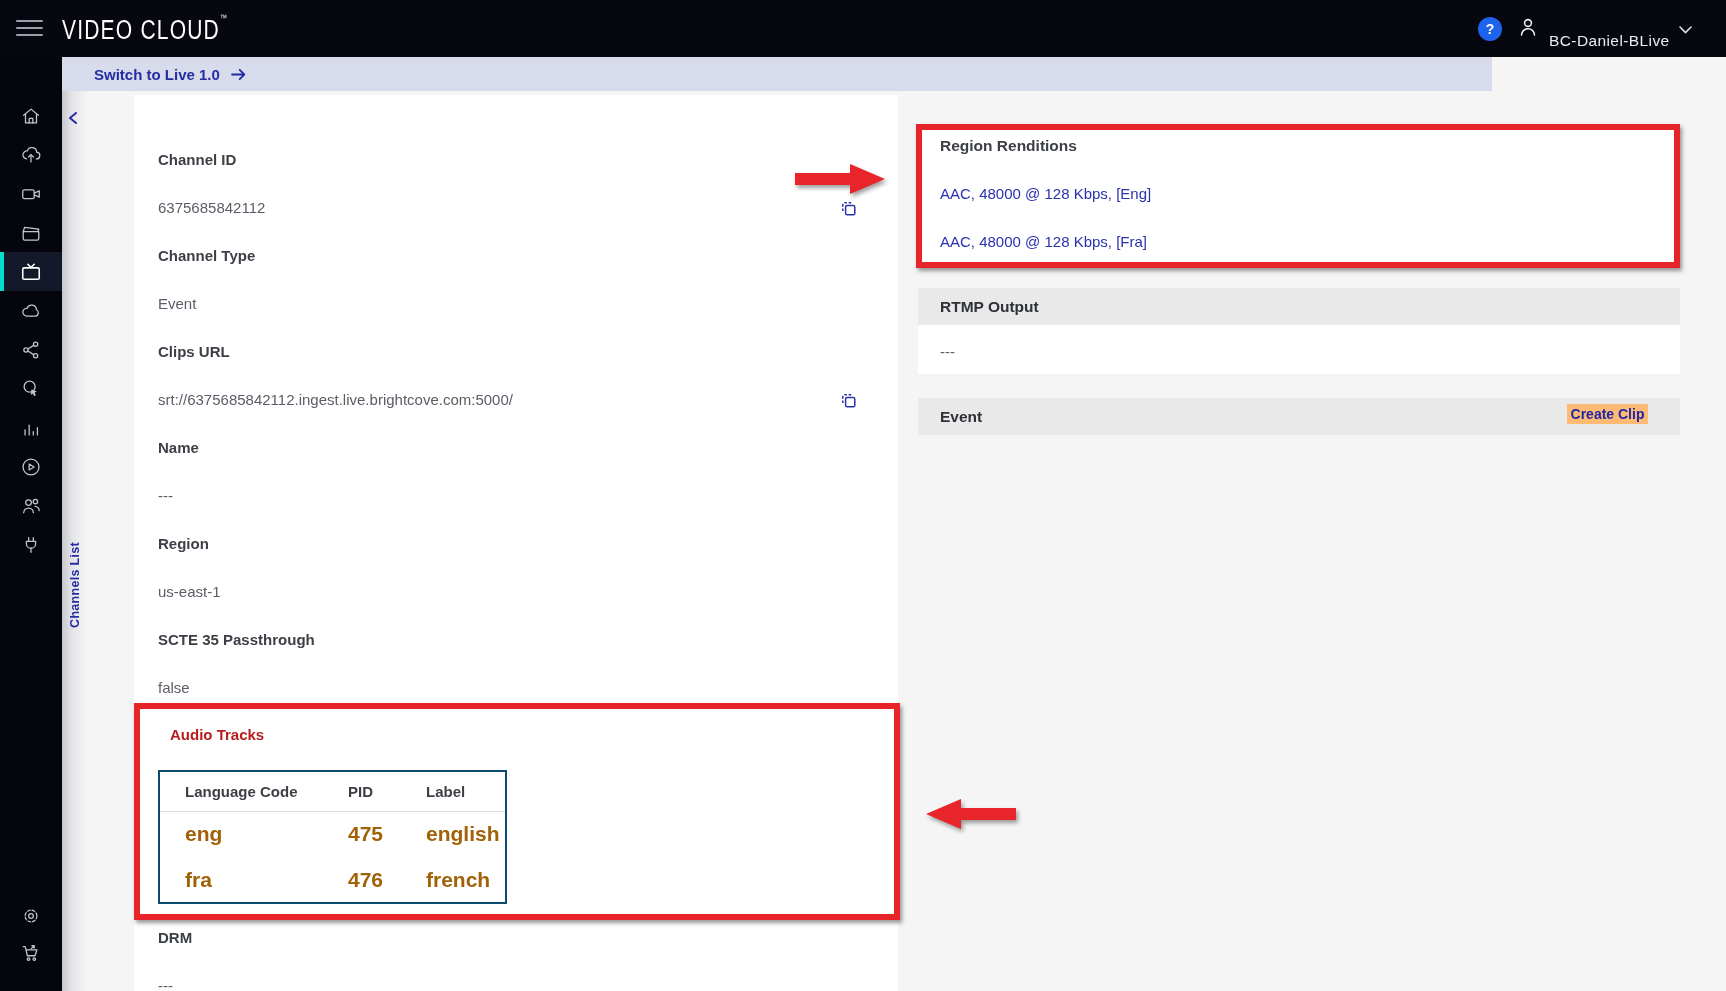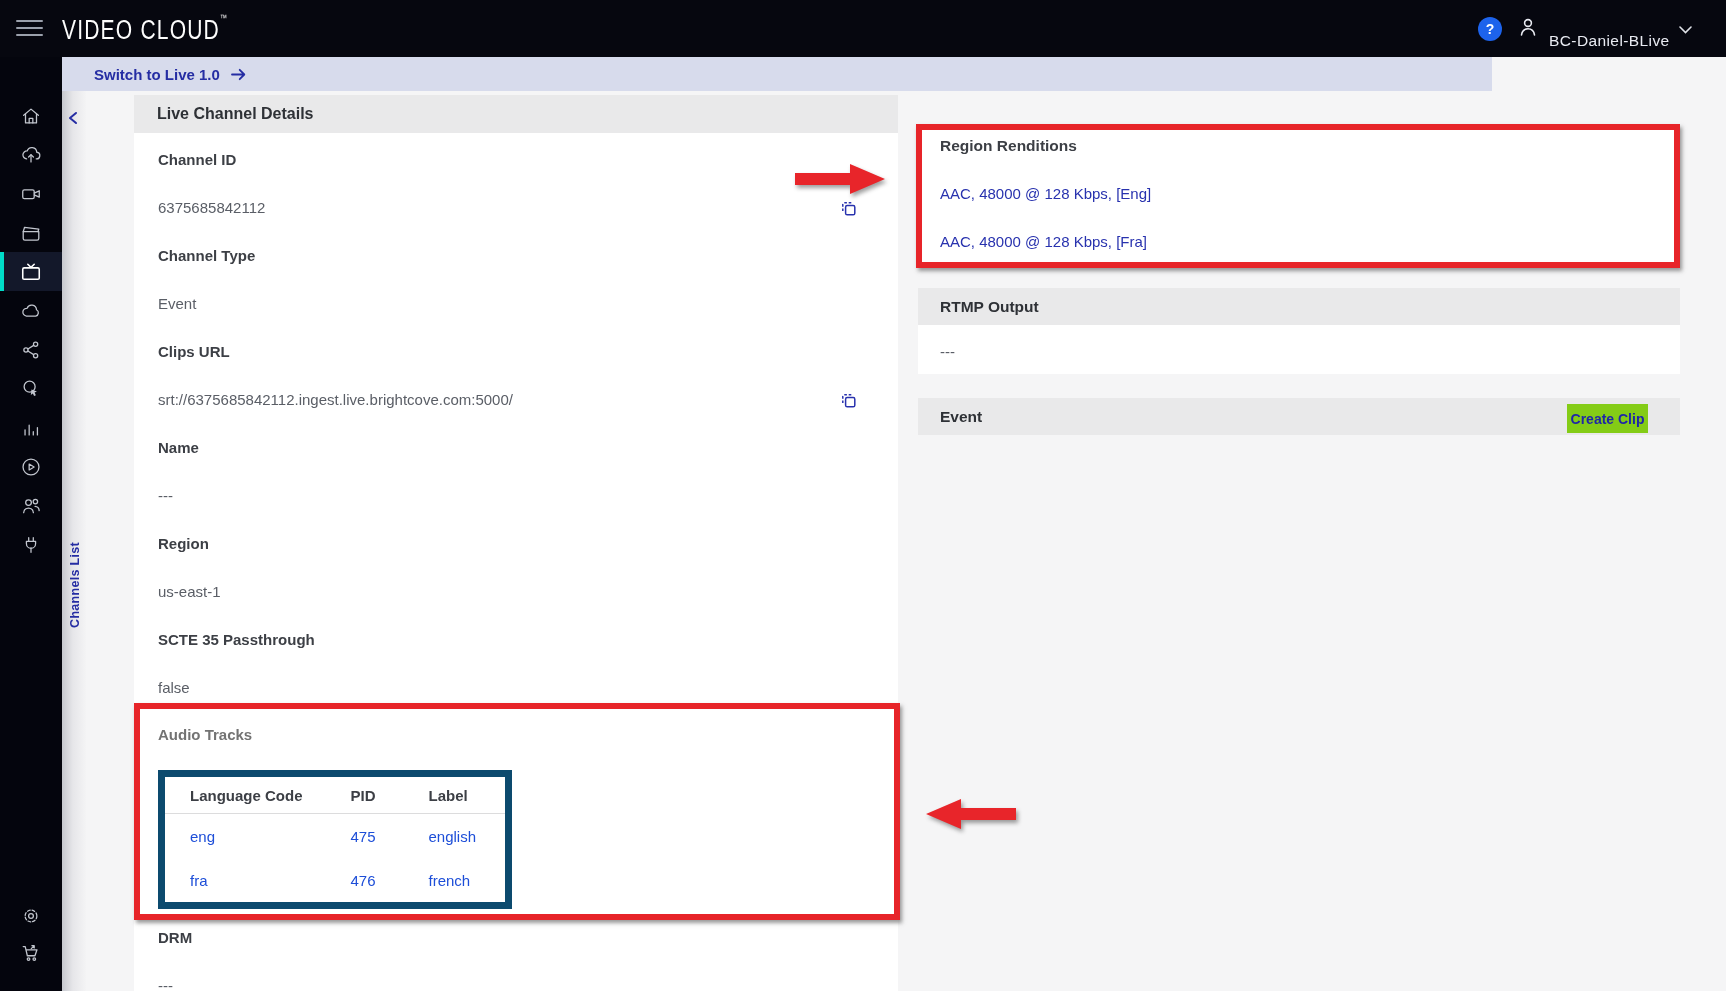--- a/index.html
+++ b/index.html
@@ -50,38 +50,38 @@
                        display:flex; align-items:center; padding-left:23px;
                        font-weight:bold; font-size:16px; color:#2e3136; }
   .flabel { position:absolute; left:158px; font-size:15px; font-weight:bold; color:#3c3f45; }
   .fvalue { position:absolute; left:158px; font-size:15px; color:#5a5e66; }
   .copy-btn { position:absolute; width:24px; height:24px; left:836px; cursor:pointer;
               display:flex; align-items:center; justify-content:center; }
 
   
   .redbox { position:absolute; border:6px solid #e72429; box-shadow:2px 3px 4px rgba(70,70,70,.55); }
   .redbox1 { left:134px; top:703px; width:766px; height:217px; }
-  .tracks-title { position:absolute; left:158px; top:726px; font-size:15px; font-weight:bold; color:#737373; }
+  .tracks-title { position:absolute; left:170px; top:726px; font-size:15px; font-weight:bold; color:#b91c1c; }
   .tracks-table { position:absolute; left:158px; top:770px; width:347px; border-collapse:collapse;
-                  table-layout:fixed; border:7px solid #0c4a6e; background:#fff;padding-left:40px; }
+                  table-layout:fixed; border:2px solid #0c4a6e; background:#fff;padding-left:40px; }
   .tracks-table th { height:40px; font-size:15px; font-weight:bold; color:#3c3f45; text-align:left;
                      border-bottom:1px solid #dcdcdd; }
-  .tracks-table td { height:46px; font-size:15px; color:#1d4ed8; text-align:left; }
+  .tracks-table td { height:46px; font-size:21px; color:#a16207; text-align:left;font-weight:bold; }
   .tracks-table th:first-child, .tracks-table td:first-child { padding-left:25px; }
 
   
   .rsec { position:absolute; left:918px; width:762px; background:#fff; }
   .rsec-header { position:absolute; left:918px; width:762px; height:37px; background:#e9e9ea;
                  display:flex; align-items:center; padding-left:22px;
                  font-weight:bold; font-size:15.5px; color:#2e3136; }
   .rlink { color:#2832ae; font-size:15px; cursor:pointer; }
   .rtext { color:#5a5e66; font-size:15px; }
   .redbox2 { left:916px; top:124px; width:764px; height:144px; background:#fff; }
   .rend-title { position:absolute; left:940px; top:137px; font-size:15.5px; font-weight:bold; color:#3c3f45; }
-  .create-clip { position:absolute; left:1567px; top:404px; width:81px; height:29px; background:#84cc16;
+  .create-clip { position:absolute; left:1567px; top:404px; width:81px; height:20px; background:#fdba74;
                  display:flex; align-items:center; justify-content:center;
                  color:#1f26a8; font-weight:bold; font-size:14px; cursor:pointer; }
 
   
   .arrow { position:absolute; filter:drop-shadow(2px 3px 2px rgba(40,40,40,.45)); }
   .abs { position:absolute; }
 </style>
 </head>
 <body>
 
@@ -220,23 +220,20 @@
   <div class="collapse-chevron">
     <svg width="12" height="14" viewBox="0 0 12 14" fill="none" stroke="#252da3" stroke-width="2" stroke-linecap="round" stroke-linejoin="round">
         <path d="M9 2 3 7l6 5"></path>
       </svg>
   </div>
   <div class="channels-list">
     <span>Channels List</span>
   </div>
 
   <div class="panel-left"></div>
-  <div class="panel-left-header">
-    <span>Live Channel Details</span>
-  </div>
 
   <div class="flabel" style="top:151px">Channel ID</div>
   <div class="fvalue" style="top:199px">6375685842112</div>
   <div class="copy-btn" style="top:196px">
     <svg width="17" height="17" viewBox="0 0 17 17" fill="none" stroke="#2832ae" stroke-width="1.5" stroke-linejoin="round">
       <rect x="5.6" y="5.6" width="9.2" height="9.2" rx="1.6"></rect>
       <path d="M11.3 2.8H4.4A1.6 1.6 0 0 0 2.8 4.4v6.9" stroke-dasharray="2.6 1.8"></path>
     </svg>
   </div>
 

